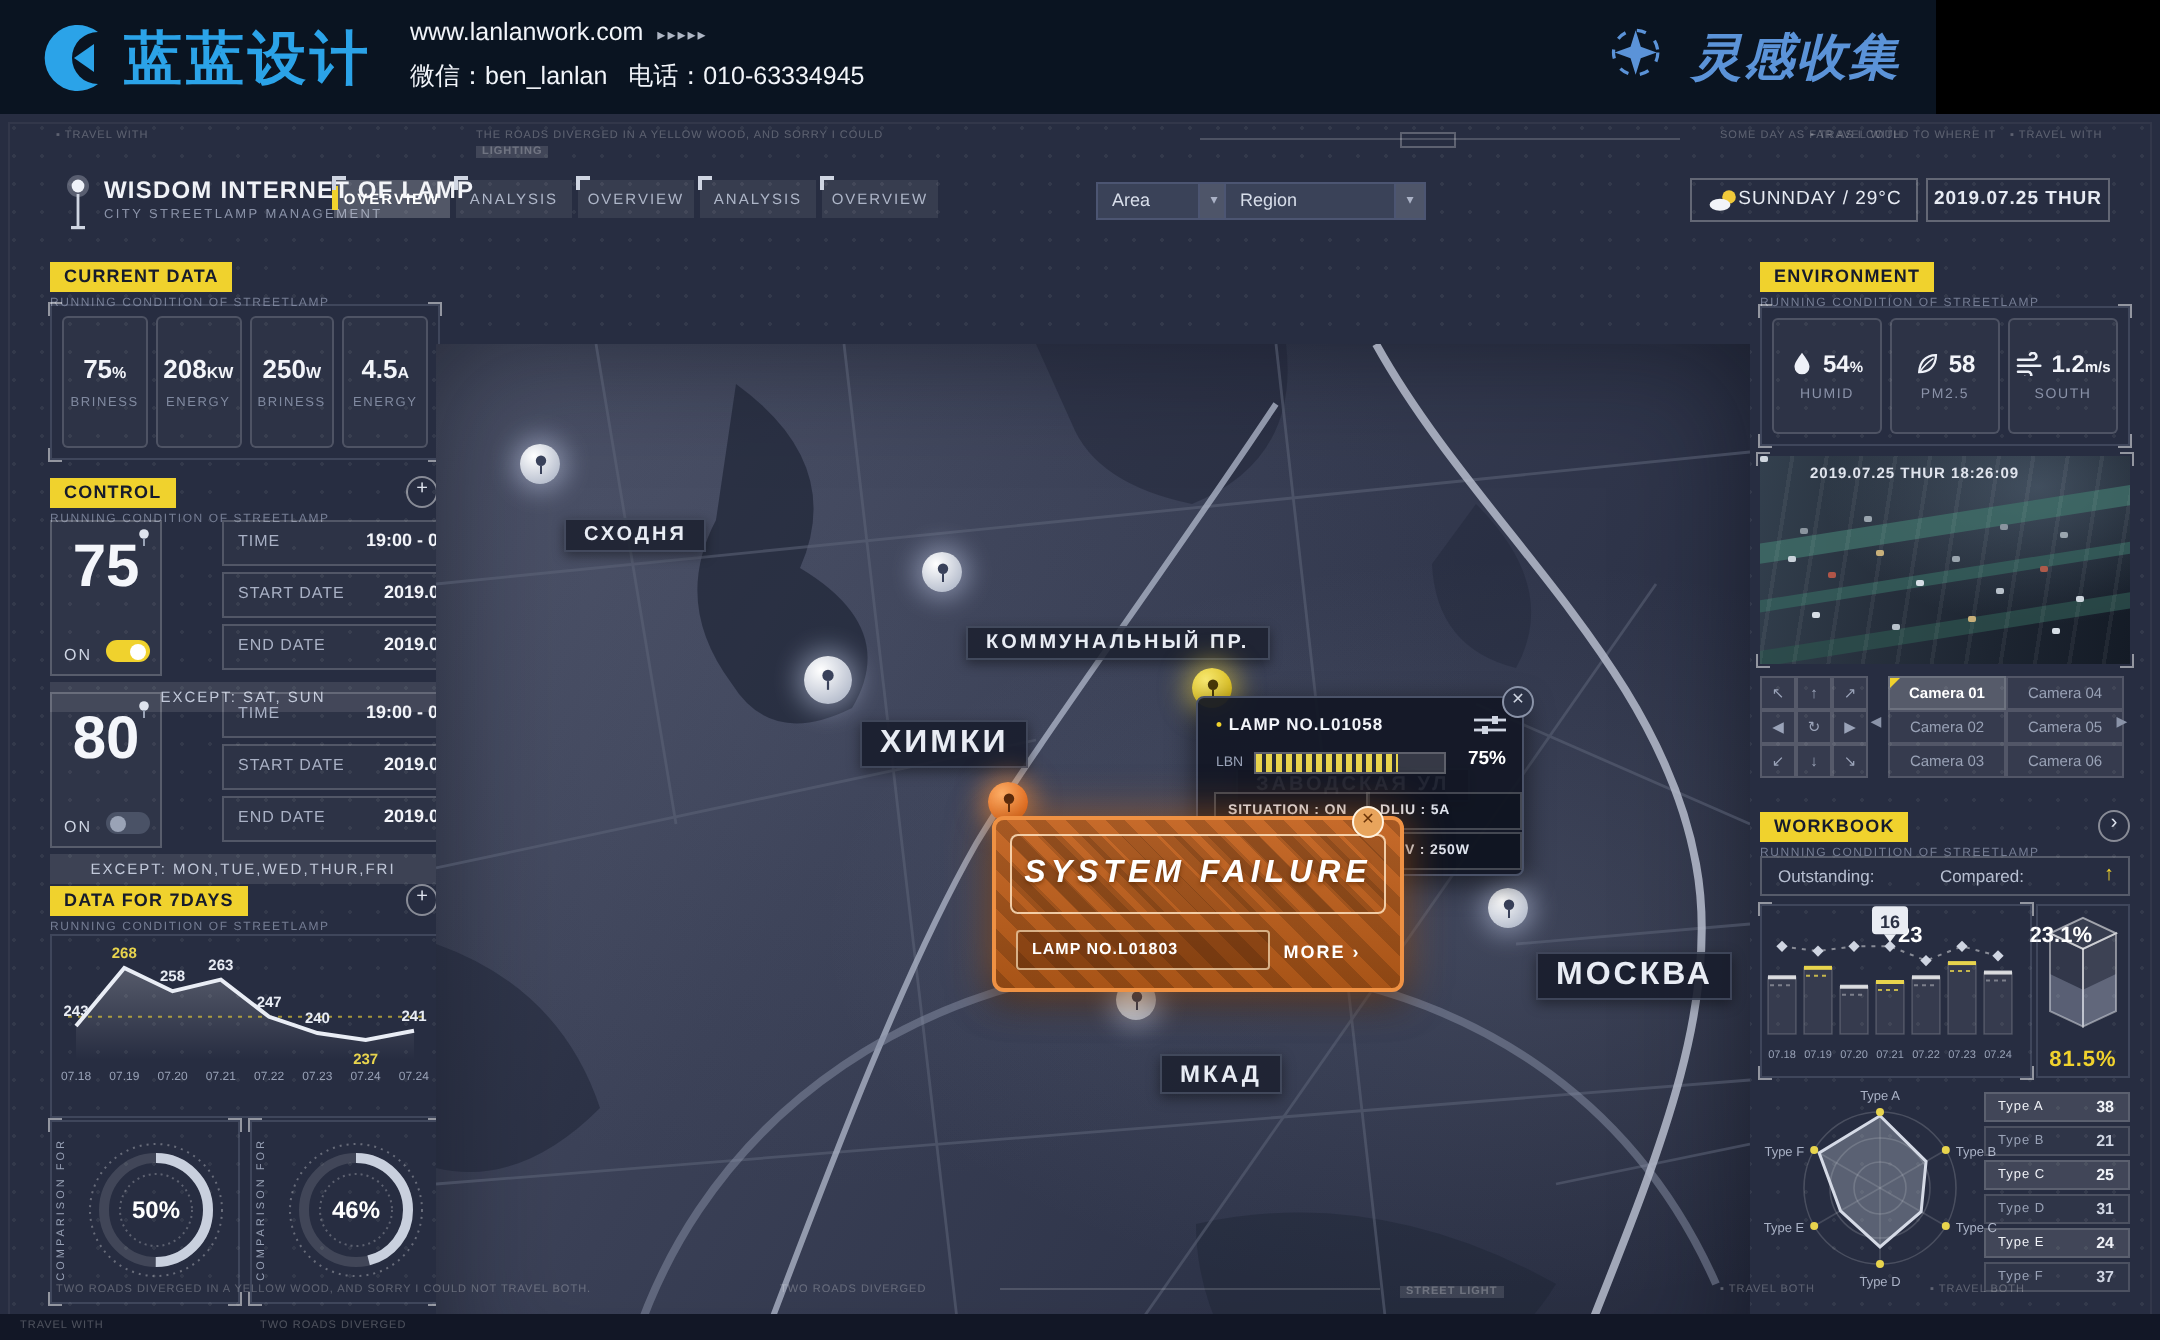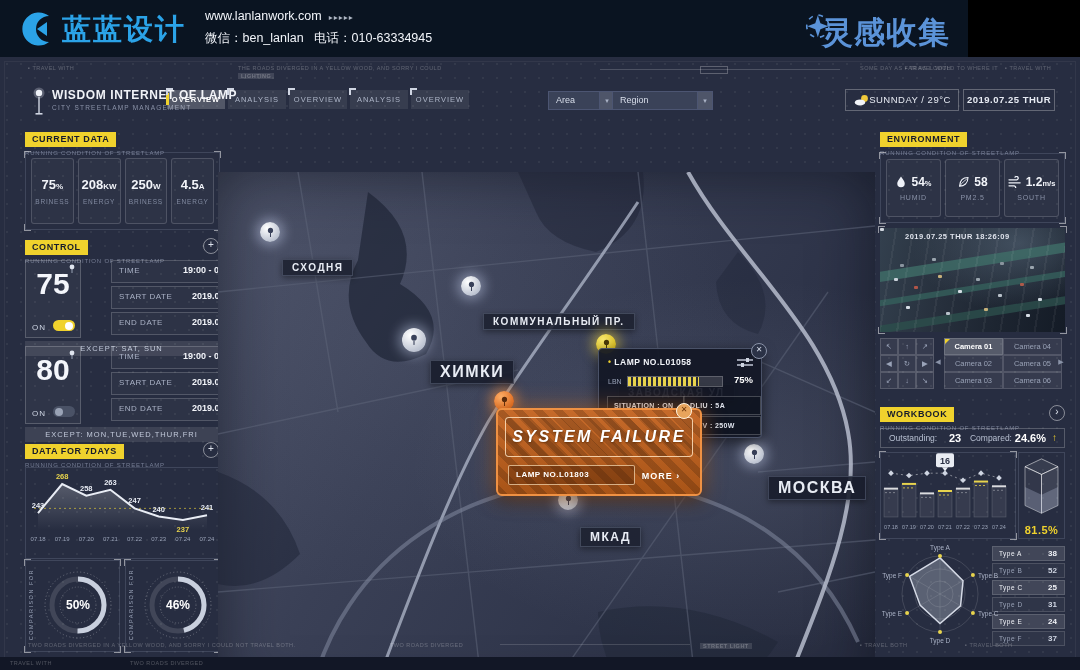--- a/index.html
+++ b/index.html
@@ -7,22 +7,22 @@
        font-family:"Liberation Sans",sans-serif;-webkit-font-smoothing:antialiased;}
   .abs{position:absolute;}
   
   .banner{position:absolute;top:0;left:0;width:968px;height:57px;background:#0a1421;z-index:50;}
   .logo-txt{position:absolute;left:62px;top:10px;font-size:29px;font-weight:bold;color:#2ba3e8;letter-spacing:2px;}
   .site{position:absolute;left:205px;top:9px;font-size:12.5px;color:#f2f5fa;}
   .site small{font-size:8px;color:#aeb6c4;letter-spacing:1px;}
   .contact{position:absolute;left:205px;top:30px;font-size:12.5px;color:#f2f5fa;}
   .services{position:absolute;left:458px;top:22px;width:450px;font-size:12.5px;color:#eef1f6;
             font-family:"Liberation Serif",serif;font-style:italic;}
-  .collect{position:absolute;right:18px;top:12px;font-size:31px;font-weight:bold;color:#5b93d8;
-           font-family:"Liberation Serif",serif;letter-spacing:1px;}
+  .collect{position:absolute;right:18px;top:12px;font-size:25px;font-weight:bold;color:#5b93d8;
+           font-family:"Liberation Serif",serif;font-style:italic;letter-spacing:1px;}
   
   .dash{position:absolute;top:57px;left:0;width:1080px;height:613px;background:#272d41;
         background-image:radial-gradient(rgba(255,255,255,.055) 1px,transparent 1px);background-size:14px 14px;}
   .frame-outline{position:absolute;inset:4px;border:1px solid rgba(255,255,255,.05);pointer-events:none;}
   .decor{font-size:5.5px;color:rgba(255,255,255,.25);letter-spacing:.5px;white-space:nowrap;}
   .decor b{background:rgba(255,255,255,.12);padding:0 3px;}
   
   .title{font-size:12px;font-weight:bold;color:#f0f2f7;letter-spacing:.6px;white-space:nowrap;}
   .subtitle{font-size:6.5px;color:#8a92a8;letter-spacing:1.2px;margin-top:2px;white-space:nowrap;}
   .tab{position:relative;display:inline-block;width:58px;height:19px;line-height:19px;text-align:center;
@@ -144,21 +144,21 @@
         color:#9aa3b8;font-size:7.5px;text-align:center;line-height:15px;cursor:pointer;}
   .cambtn{width:57px;height:15px;background:rgba(255,255,255,.07);border:1px solid rgba(255,255,255,.14);
         color:#99a2b6;font-size:7.5px;text-align:center;line-height:15px;cursor:pointer;position:relative;}
   .cambtn.active{background:rgba(255,255,255,.22);color:#fff;font-weight:bold;}
   .cambtn.active::before{content:"";position:absolute;left:0;top:0;border-style:solid;
         border-width:5px 5px 0 0;border-color:#f0d22d transparent transparent transparent;}
   .scrollarrow{position:absolute;width:8px;height:47px;color:#8a93a8;font-size:7px;line-height:47px;
         text-align:center;cursor:pointer;}
   .statbox{position:absolute;height:18px;border:1px solid rgba(255,255,255,.22);}
   .statbox .sl{font-size:8.5px;color:#b8c0d2;}
-  .statbox .sv{font-size:11px;font-weight:bold;color:#fff;}
+  .statbox .sv{font-size:11px;font-weight:bold;color:#fff;margin-top:30px;}
   .statbox .up{color:#f0d22d;font-weight:bold;font-size:10px;}
   .legrow{position:absolute;width:71px;height:13px;border:1px solid rgba(255,255,255,.14);
         background:rgba(255,255,255,.04);cursor:pointer;}
   .legrow.bright{background:rgba(255,255,255,.12);}
   .legrow .ll{position:absolute;left:6px;top:2.5px;font-size:6.5px;color:#99a2b6;letter-spacing:.5px;}
   .legrow .lv{position:absolute;right:7px;top:1.5px;font-size:8px;font-weight:bold;color:#cfd5e2;}
   .legrow.bright .ll,.legrow.bright .lv{color:#f0f2f7;}
   .cube-pct{font-size:11px;font-weight:bold;color:#f0d22d;letter-spacing:.5px;}
   .bottombar{position:absolute;left:0;bottom:0;width:1080px;height:13px;background:#121726;}
 </style>
@@ -548,21 +548,21 @@
 
   <div class="abs" style="left:880px;top:346px">
     <span class="badge">WORKBOOK</span>
     <div class="psub">RUNNING CONDITION OF STREETLAMP</div>
   </div>
   <div class="plusbtn" style="left:1049px;top:348px">›</div>
   <div class="statbox" style="left:880px;top:371px;width:183px">
     <span class="sl" style="position:absolute;left:8px;top:4px">Outstanding:</span>
     <span class="sv" style="position:absolute;left:68px;top:2.5px">23</span>
     <span class="sl" style="position:absolute;right:52px;top:4px">Compared:</span>
-    <span class="sv" style="position:absolute;right:18px;top:2.5px">24.6%</span>
+    <span class="sv" style="position:absolute;right:18px;top:2.5px">23.1%</span>
     <span class="up" style="position:absolute;right:7px;top:3px">↑</span>
   </div>
   <div class="frame corners" style="left:880px;top:395px;width:134px;height:85px"><i></i>
     <svg id="workbook-bars" width="132" height="83" viewBox="0 0 132 83">
         <rect x="3" y="35.63636363636363" width="14" height="28.363636363636367" fill="rgba(255,255,255,.07)" stroke="rgba(255,255,255,.18)" stroke-width="0.7"></rect>
         <line x1="3" y1="35.63636363636363" x2="17" y2="35.63636363636363" stroke="rgba(255,255,255,.8)" stroke-width="2"></line>
         <line x1="4" y1="39.63636363636363" x2="16" y2="39.63636363636363" stroke="rgba(255,255,255,.35)" stroke-width="1" stroke-dasharray="2 2"></line>
         <text x="10" y="76" text-anchor="middle" font-size="5.5" fill="#98a1b6">07.18</text>
         <rect x="21" y="30.909090909090907" width="14" height="33.09090909090909" fill="rgba(255,255,255,.07)" stroke="rgba(255,255,255,.18)" stroke-width="0.7"></rect>
         <line x1="21" y1="30.909090909090907" x2="35" y2="30.909090909090907" stroke="#e8d44d" stroke-width="2"></line>
@@ -635,21 +635,21 @@
       <circle cx="25.091034656191333" cy="35" r="2" fill="#e8d44d"></circle>
       <text x="20.091034656191333" y="38" text-anchor="end" font-size="6.5" fill="#aab2c6">Type F</text>
     </svg>
   <div class="abs" style="left:992px;top:489px">
     <div class="legrow bright" style="top:0">
         <span class="ll">Type A</span>
         <span class="lv">38</span>
       </div>
     <div class="legrow" style="top:17px">
         <span class="ll">Type B</span>
-        <span class="lv">52</span>
+        <span class="lv">21</span>
       </div>
     <div class="legrow bright" style="top:34px">
         <span class="ll">Type C</span>
         <span class="lv">25</span>
       </div>
     <div class="legrow" style="top:51px">
         <span class="ll">Type D</span>
         <span class="lv">31</span>
       </div>
     <div class="legrow bright" style="top:68px">

